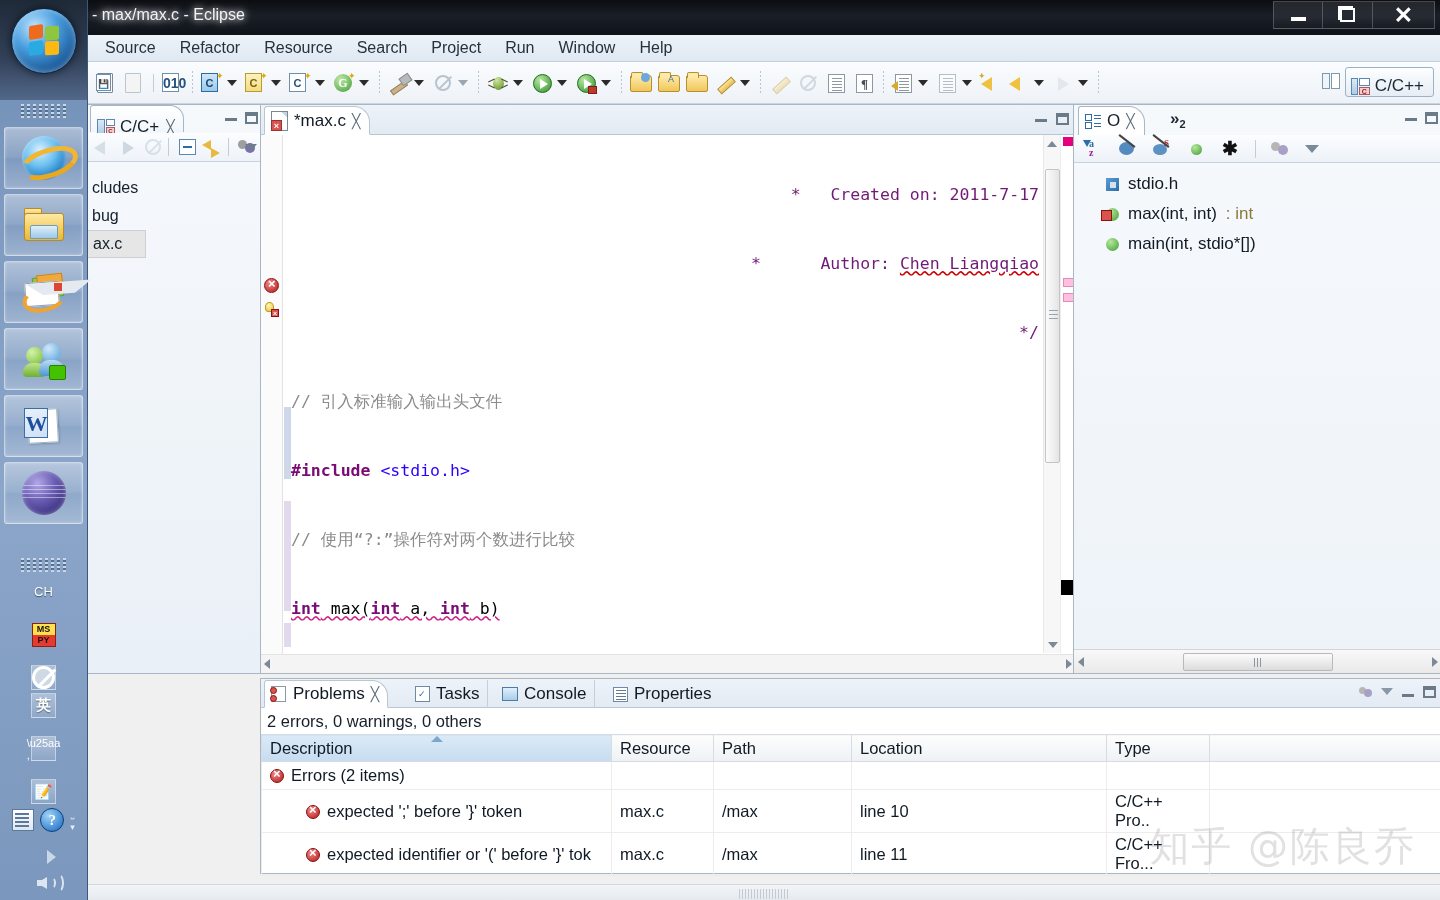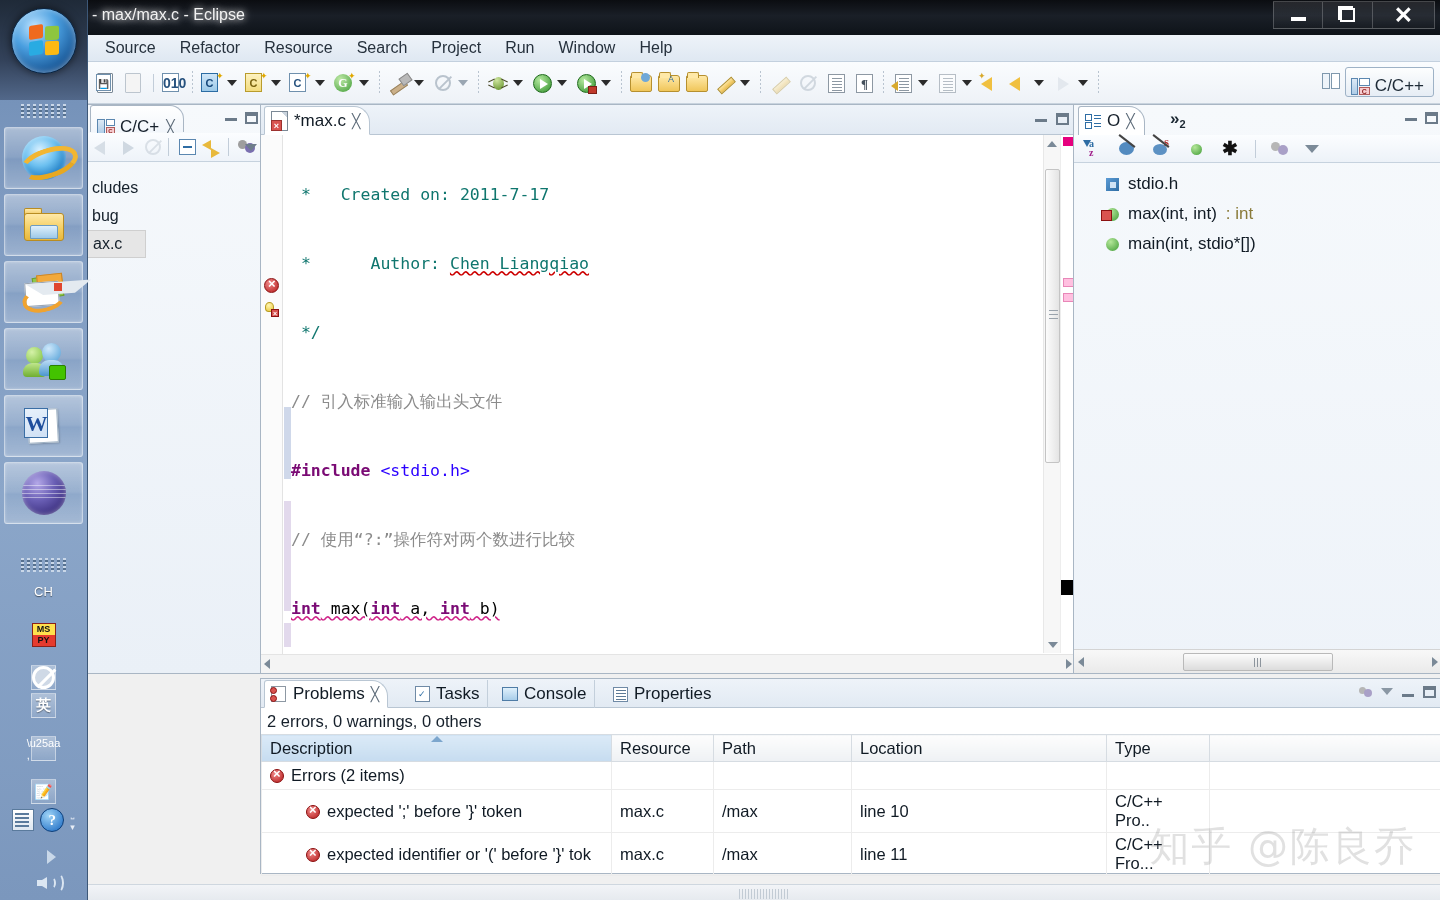--- a/index.html
+++ b/index.html
@@ -278,21 +278,21 @@
   .folding { position:absolute; left:22px; top:0; width:10px; height:100%; }
 
   .code {
     position:absolute; left:22px; top:0; right:36px; bottom:20px; overflow:hidden;
     font-family:"DejaVu Sans Mono","Liberation Mono",monospace; font-size:16.5px; line-height:23px;
     white-space:pre; padding-top:2px;
   }
   .ln { height:23px; position:relative; padding-left:8px; }
   .kw { color:#7a0a74; font-weight:bold; }
   .pp { color:#7a0a74; font-weight:bold; }
-  .cmt { color:#0f766e; }
+  .cmt { color:#701a75;text-align:right; }
   .cmt-cn { color:#8b8b8b; }
   .inc { color:#2a00ff; }
   .sq-under { text-decoration: underline; text-decoration-style: wavy; text-decoration-color:#d0268a; }
   .sq-red { text-decoration: underline; text-decoration-style: wavy; text-decoration-color:#cc0000; }
 
   .marker-err { position:absolute; left:3px; width:15px; height:15px; border-radius:50%;
     background:radial-gradient(circle at 35% 30%,#f08a8a,#b51a1a); border:1px solid #8b1111; }
   .marker-err::after { content:"\00d7"; position:absolute; left:3px; top:-3px; color:#fff; font:bold 13px "Liberation Sans",sans-serif;}
   .marker-bulb { position:absolute; left:3px; width:15px; height:15px; }
   .marker-bulb .b { position:absolute; left:1px; top:0; width:9px; height:10px; border-radius:50% 50% 40% 40%;

